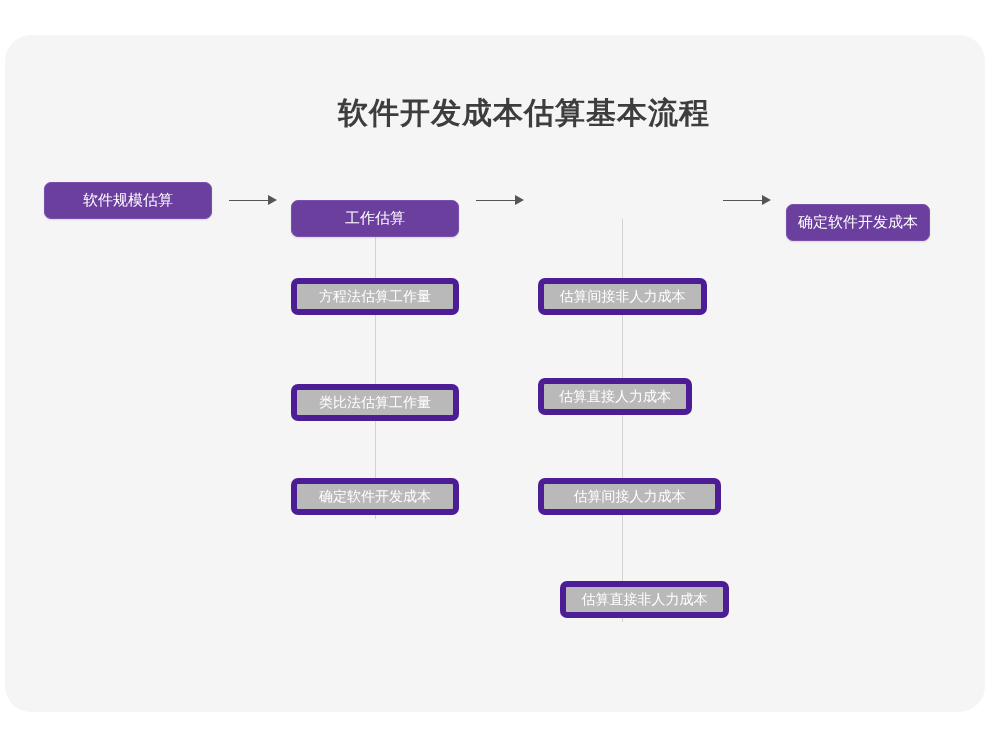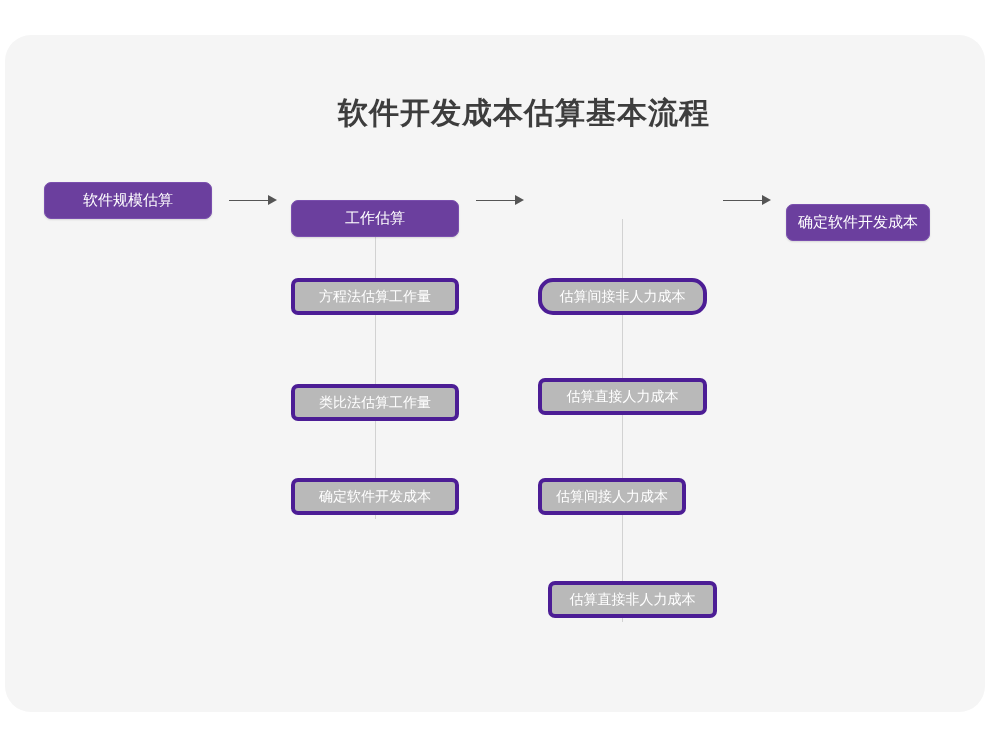--- a/index.html
+++ b/index.html
@@ -61,21 +61,21 @@
   .node.primary {
     background: #6b3f9e;
     border: 1px solid #7a4fae;
     font-size: 15px;
     height: 37px;
     box-shadow: 0 1px 2px rgba(0,0,0,0.12);
   }
 
   .node.sub {
     background: #b9b9b9;
-    border: 4px solid #4c1d95;
+    border: 6px solid #4c1d95;
     font-size: 14px;
     height: 37px;
     color: #ffffff;
   }
 
   
   .vline {
     position: absolute;
     width: 1px;
     background: #d2d2d2;
@@ -146,29 +146,29 @@
   </div>
 
   <div class="node sub" style="left:291px; top:384px; width:168px;">
     <span>类比法估算工作量</span>
   </div>
 
   <div class="node sub" style="left:291px; top:478px; width:168px;">
     <span>确定软件开发成本</span>
   </div>
 
-  <div class="node sub" style="left:538px; top:278px; width:169px;border-radius:15px;">
+  <div class="node sub" style="left:538px; top:278px; width:169px;">
     <span>估算间接非人力成本</span>
   </div>
 
-  <div class="node sub" style="left:538px; top:378px; width:169px;">
+  <div class="node sub" style="left:538px; top:378px; width:154px;">
     <span>估算直接人力成本</span>
   </div>
 
-  <div class="node sub" style="left:538px; top:478px; width:148px;">
+  <div class="node sub" style="left:538px; top:478px; width:183px;">
     <span>估算间接人力成本</span>
   </div>
 
-  <div class="node sub" style="left:548px; top:581px; width:169px;">
+  <div class="node sub" style="left:560px; top:581px; width:169px;">
     <span>估算直接非人力成本</span>
   </div>
 
 </div>
 
 </body></html>

